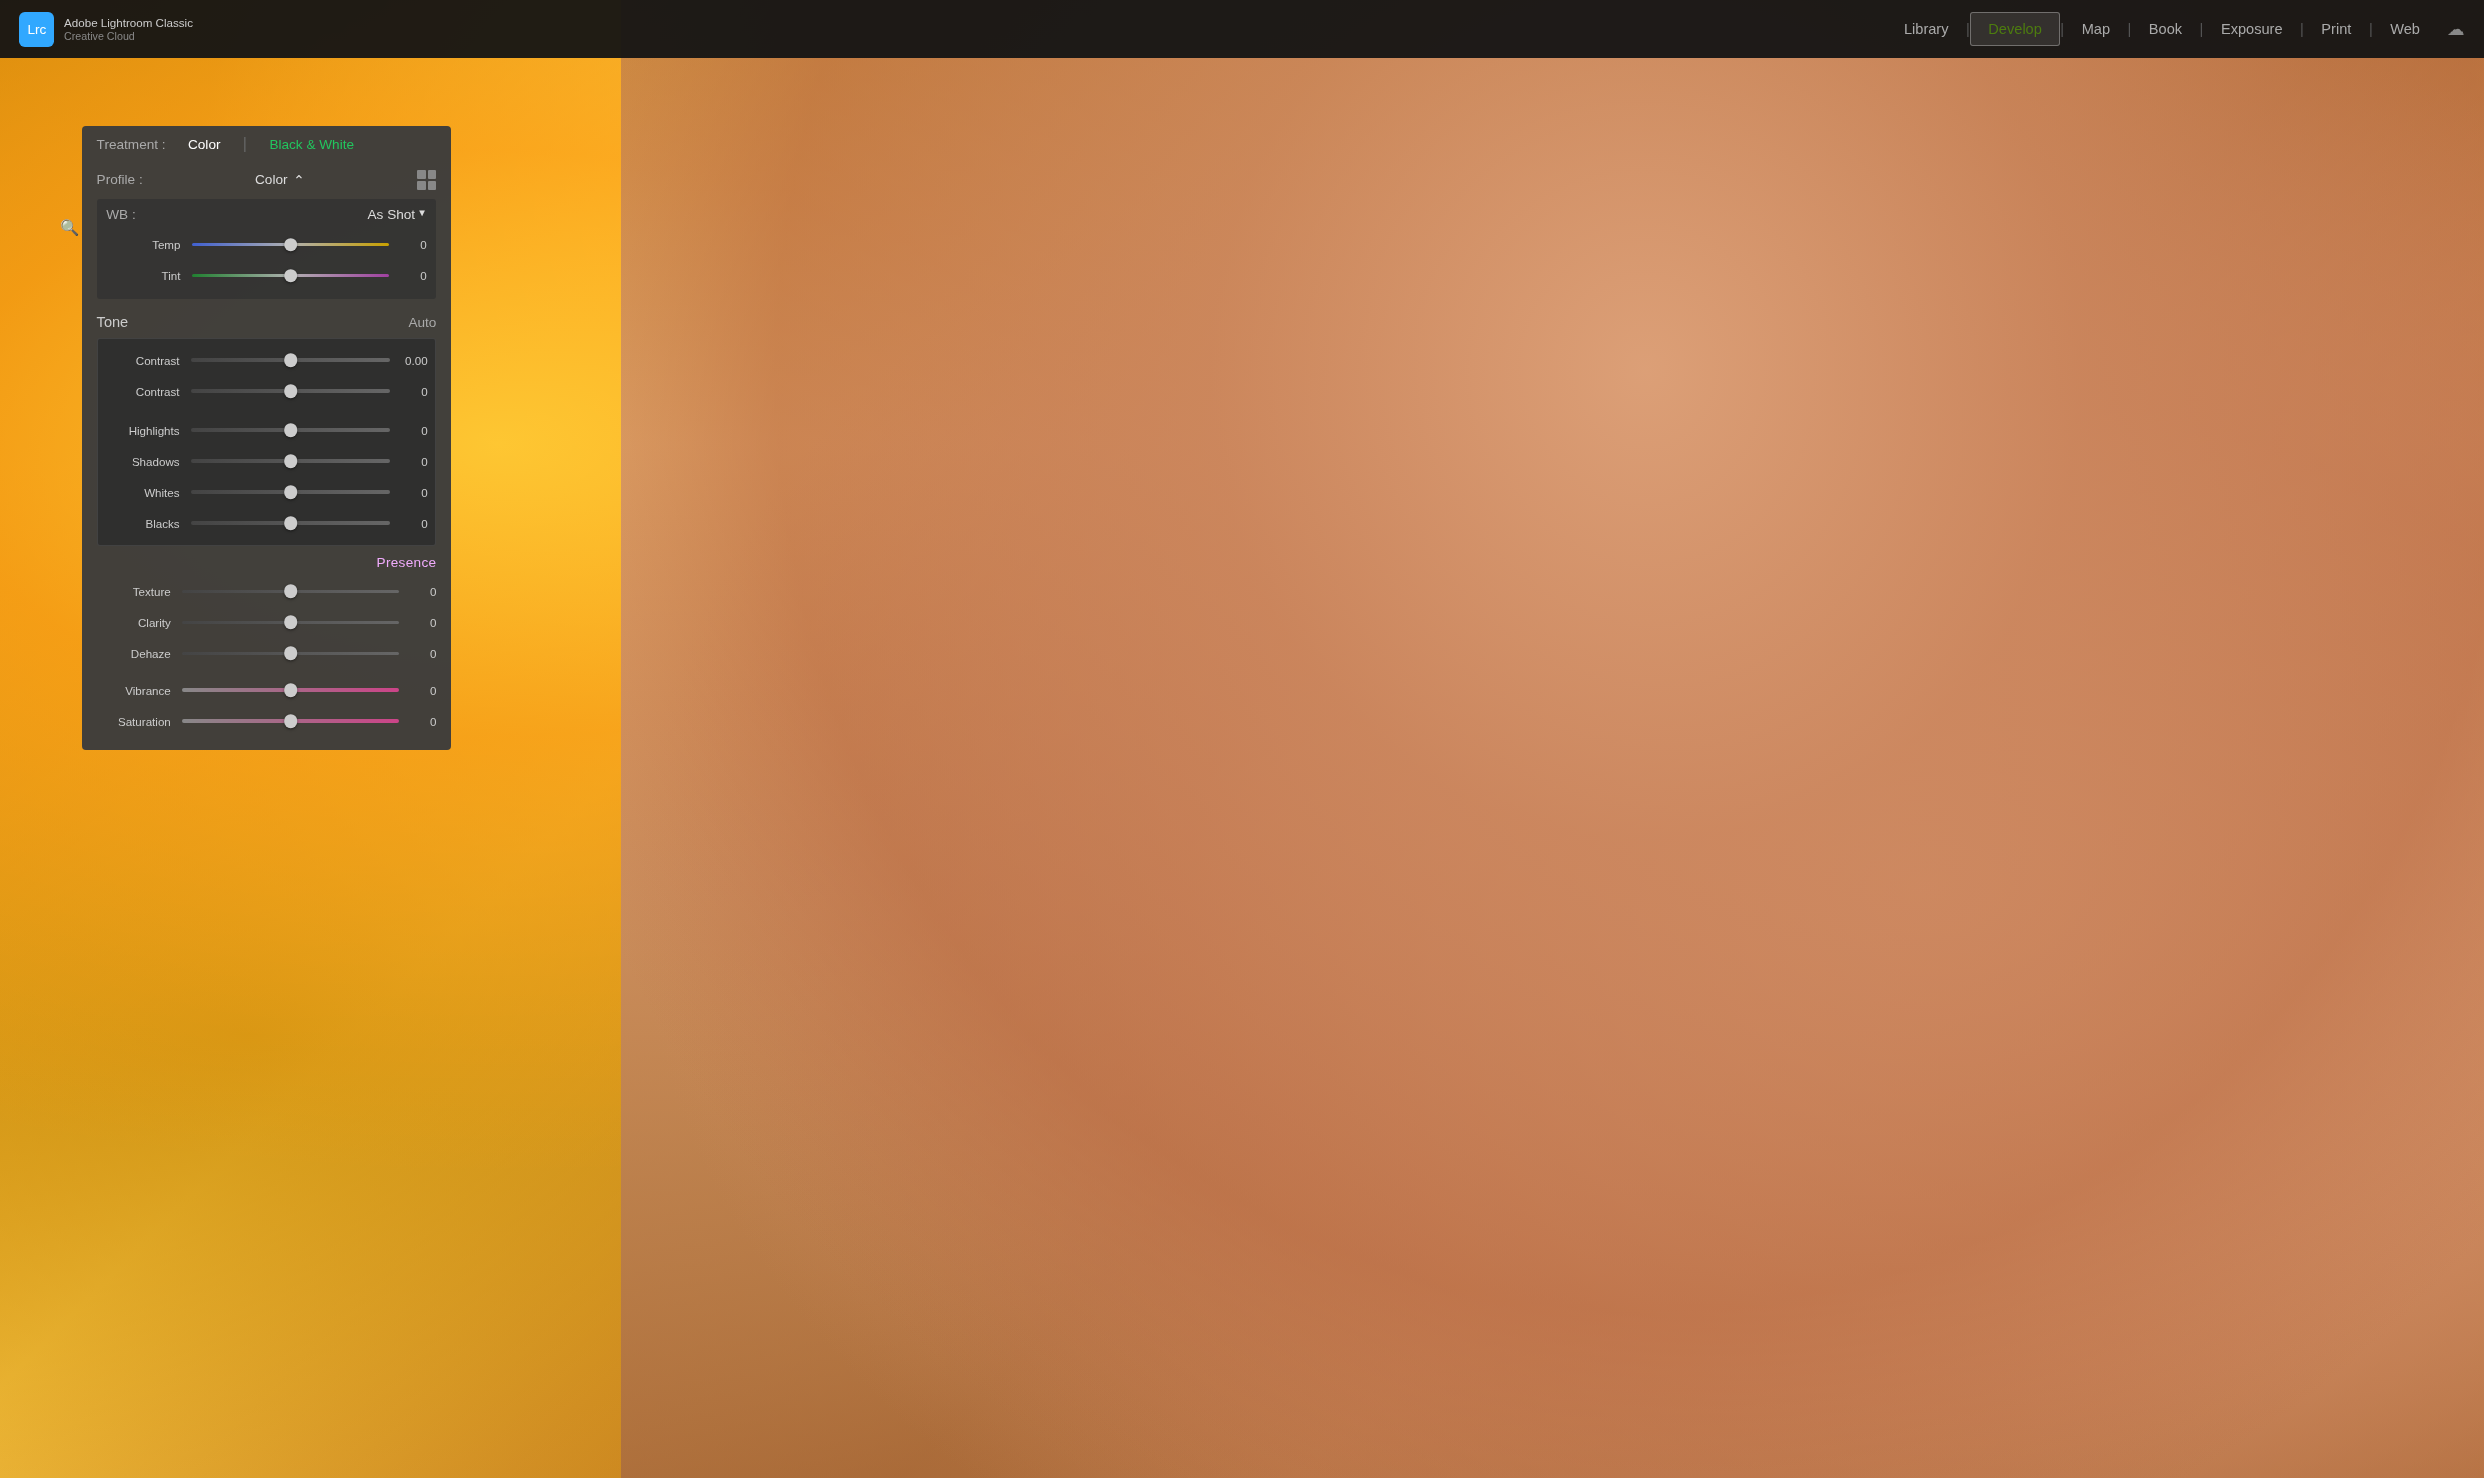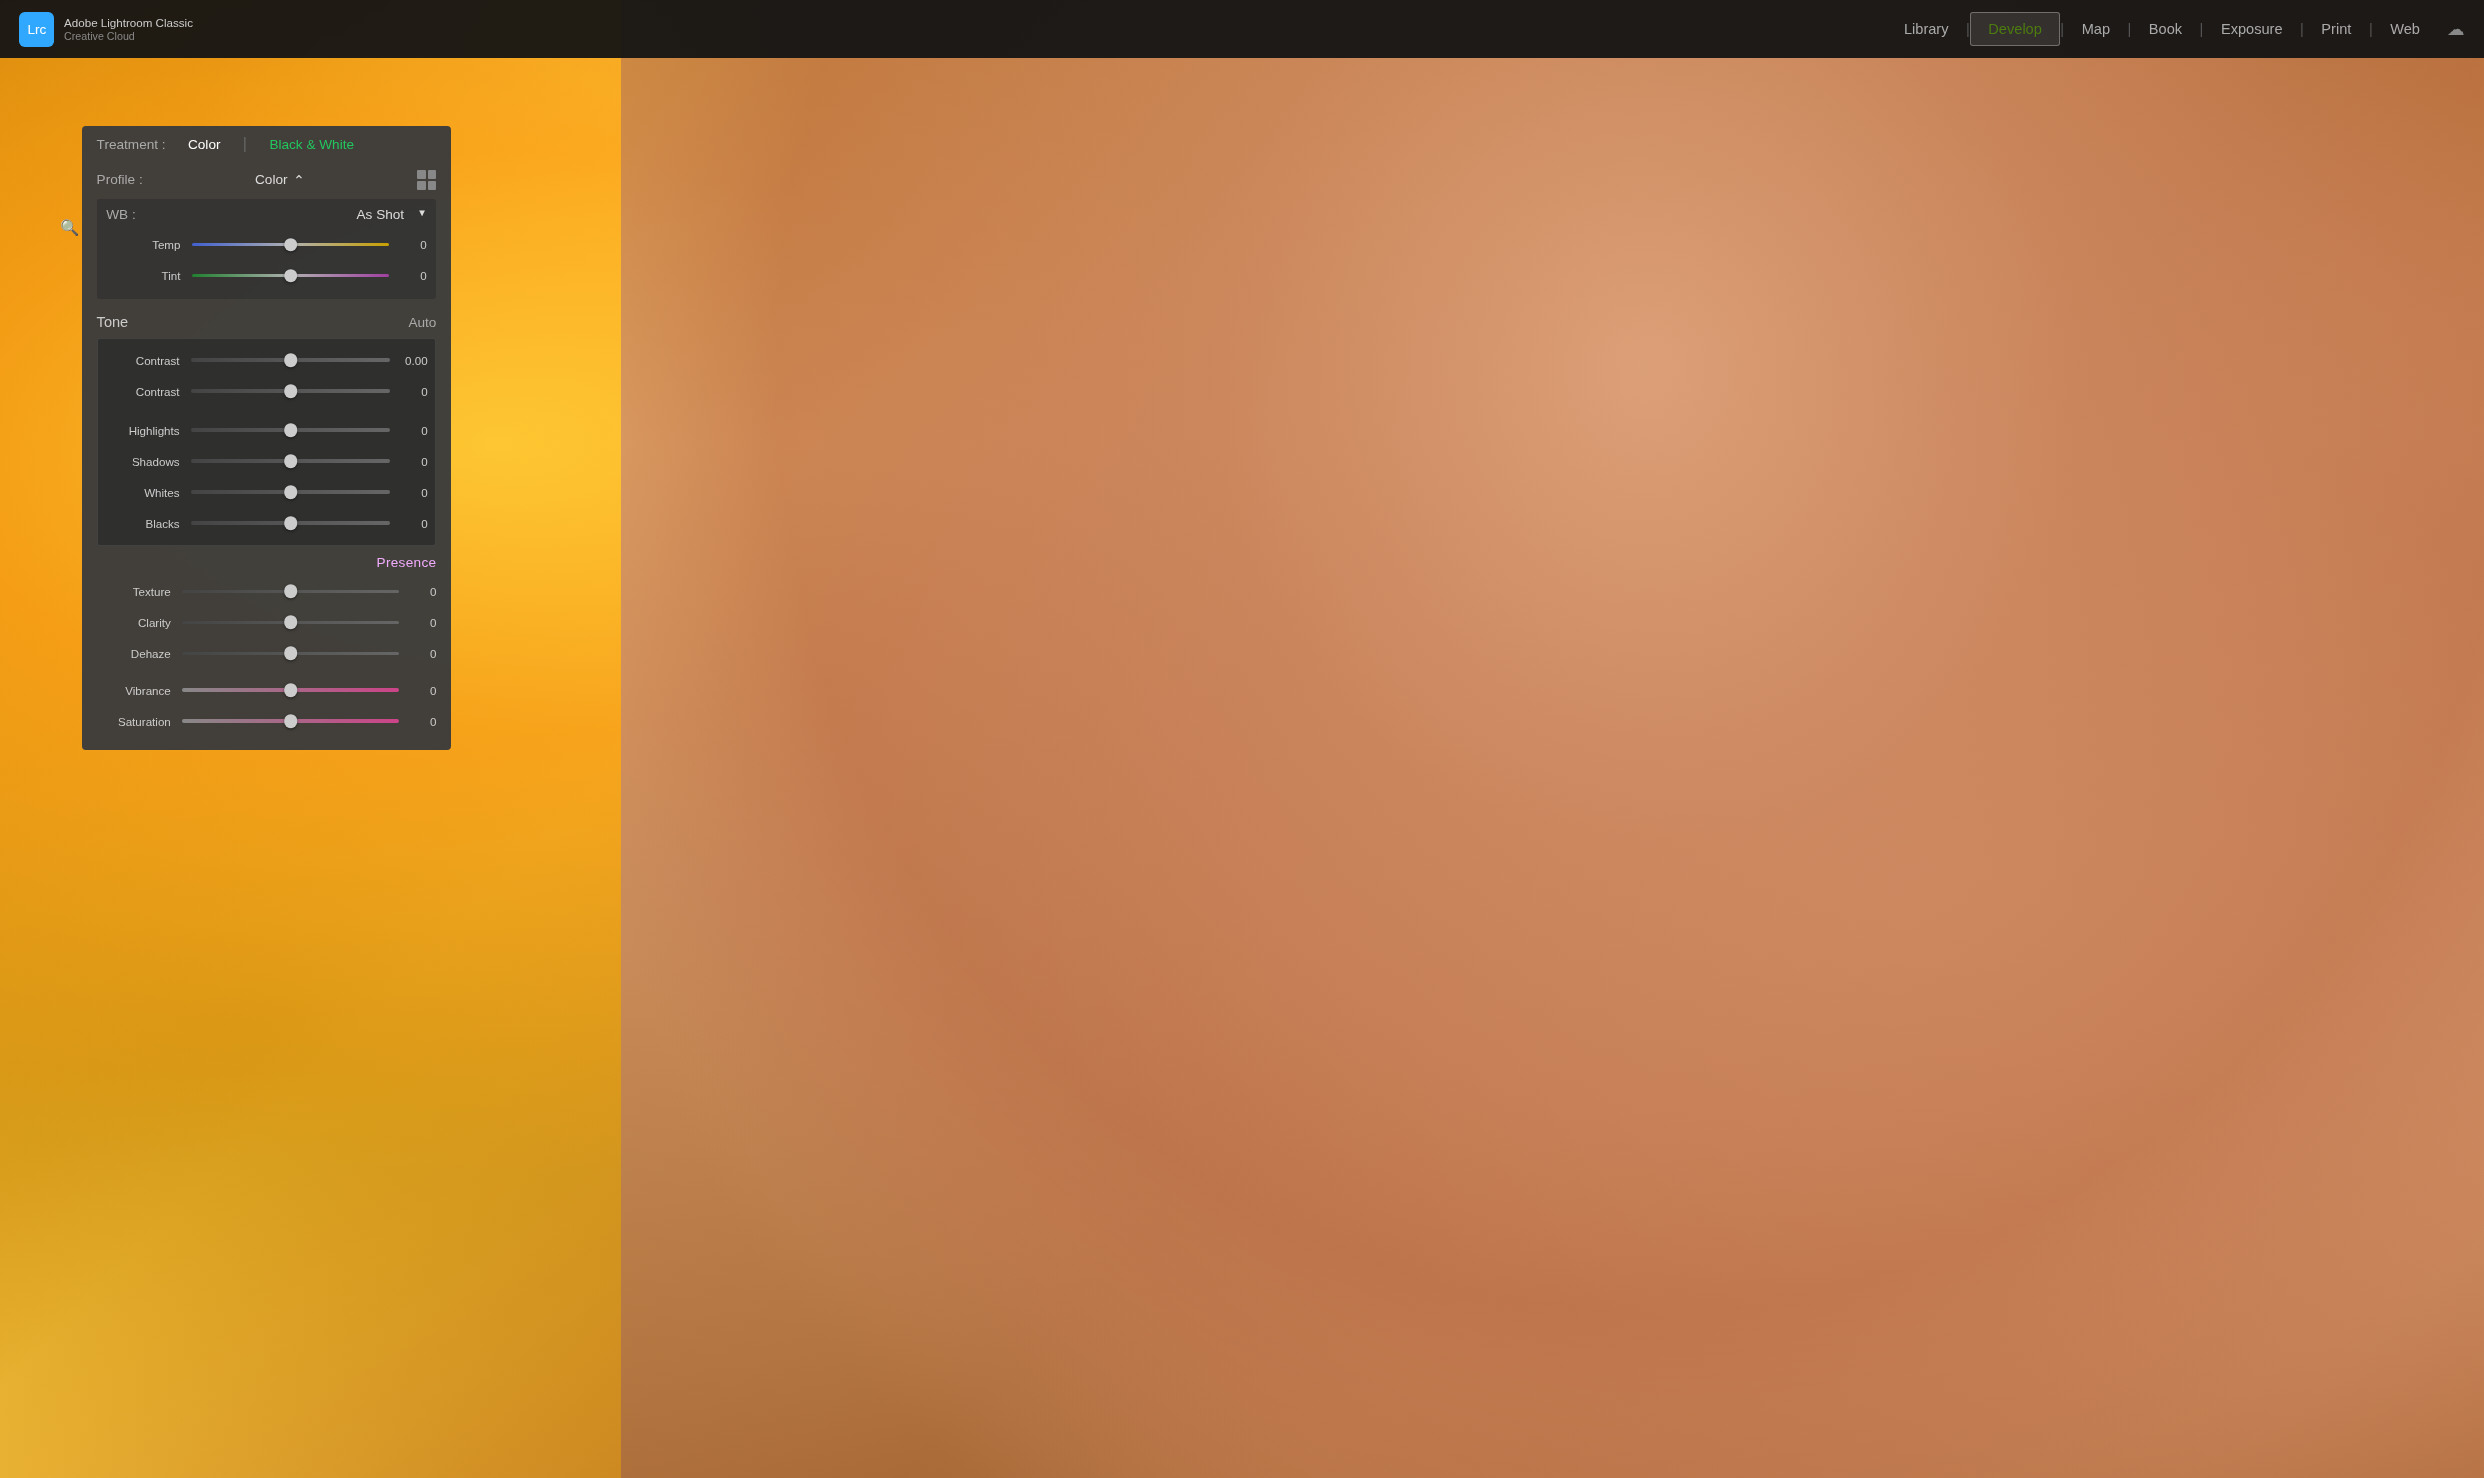--- a/index.html
+++ b/index.html
@@ -201,21 +201,21 @@
     }
 
     .wb-label {
       color: #aaa;
       font-size: 13.6px;
     }
 
     .wb-preset {
       display: flex;
       align-items: flex-start;
-      gap: 13px;
+      gap: 2px;
       color: #ddd;
       font-size: 13.6px;
       cursor: pointer;
     }
 
     .tone-auto-row {
       display: flex;
       align-items: center;
       justify-content: space-between;
       padding: 5.8px 14.6px 3.9px;

